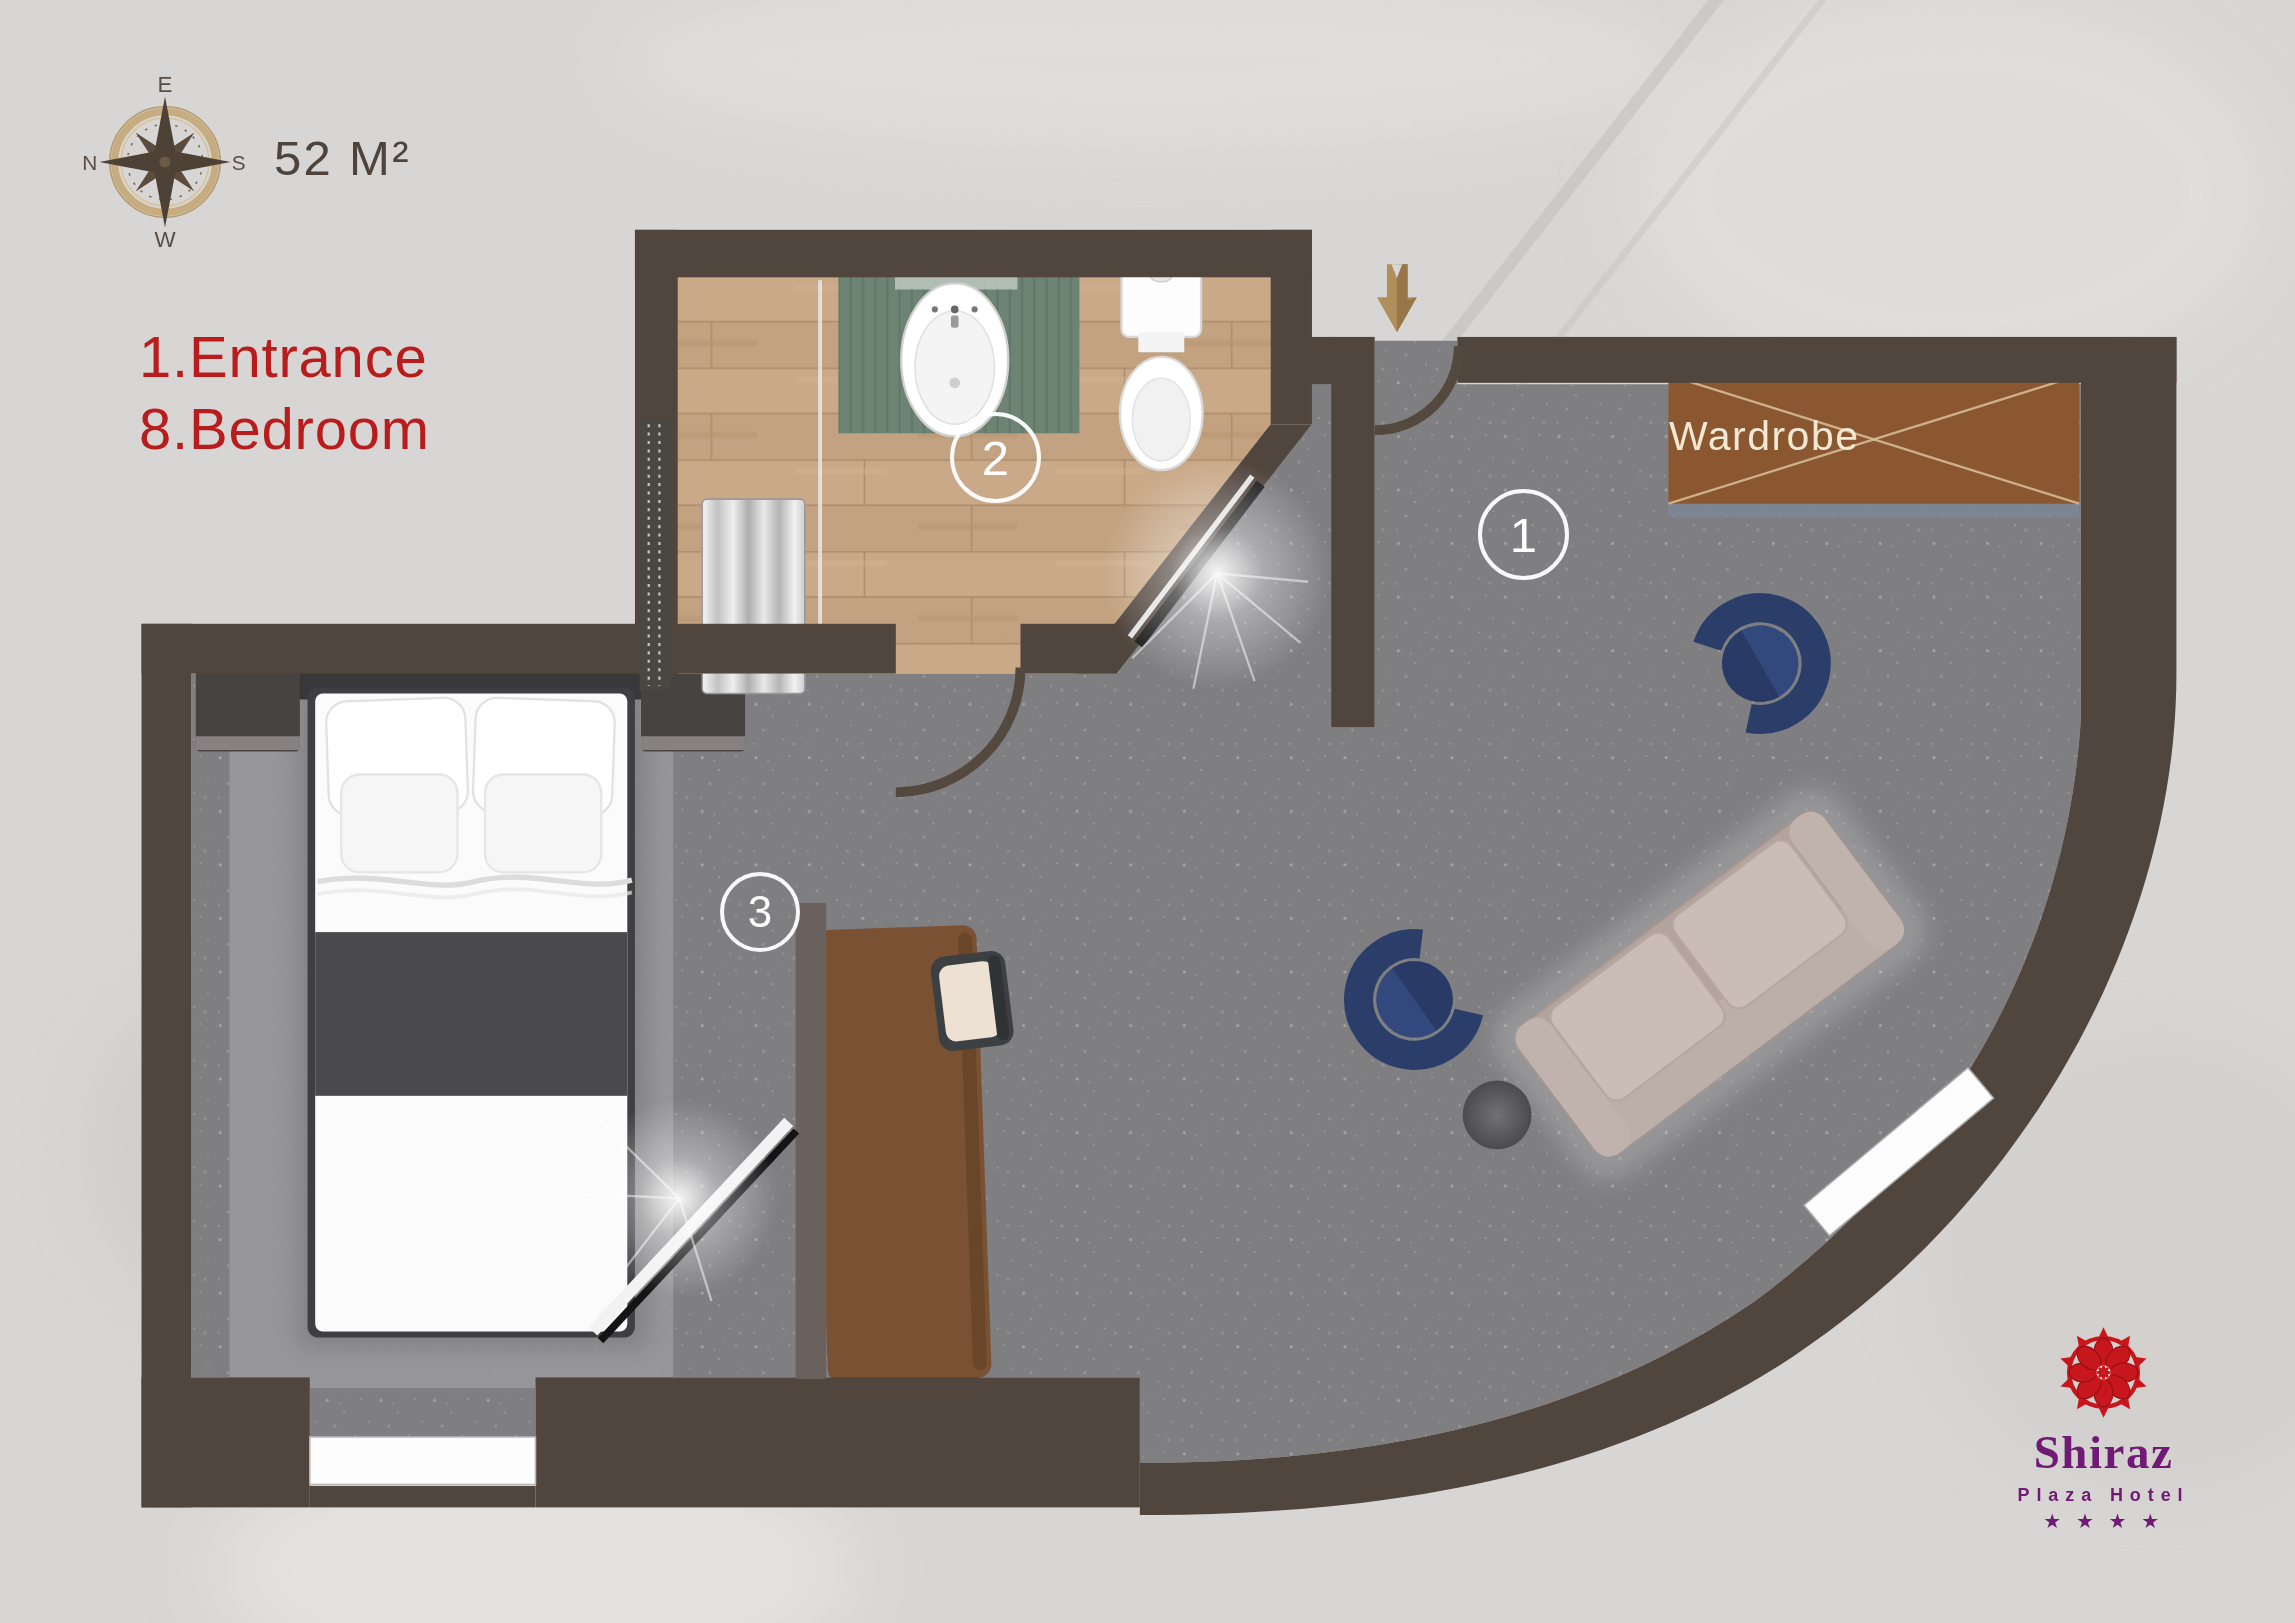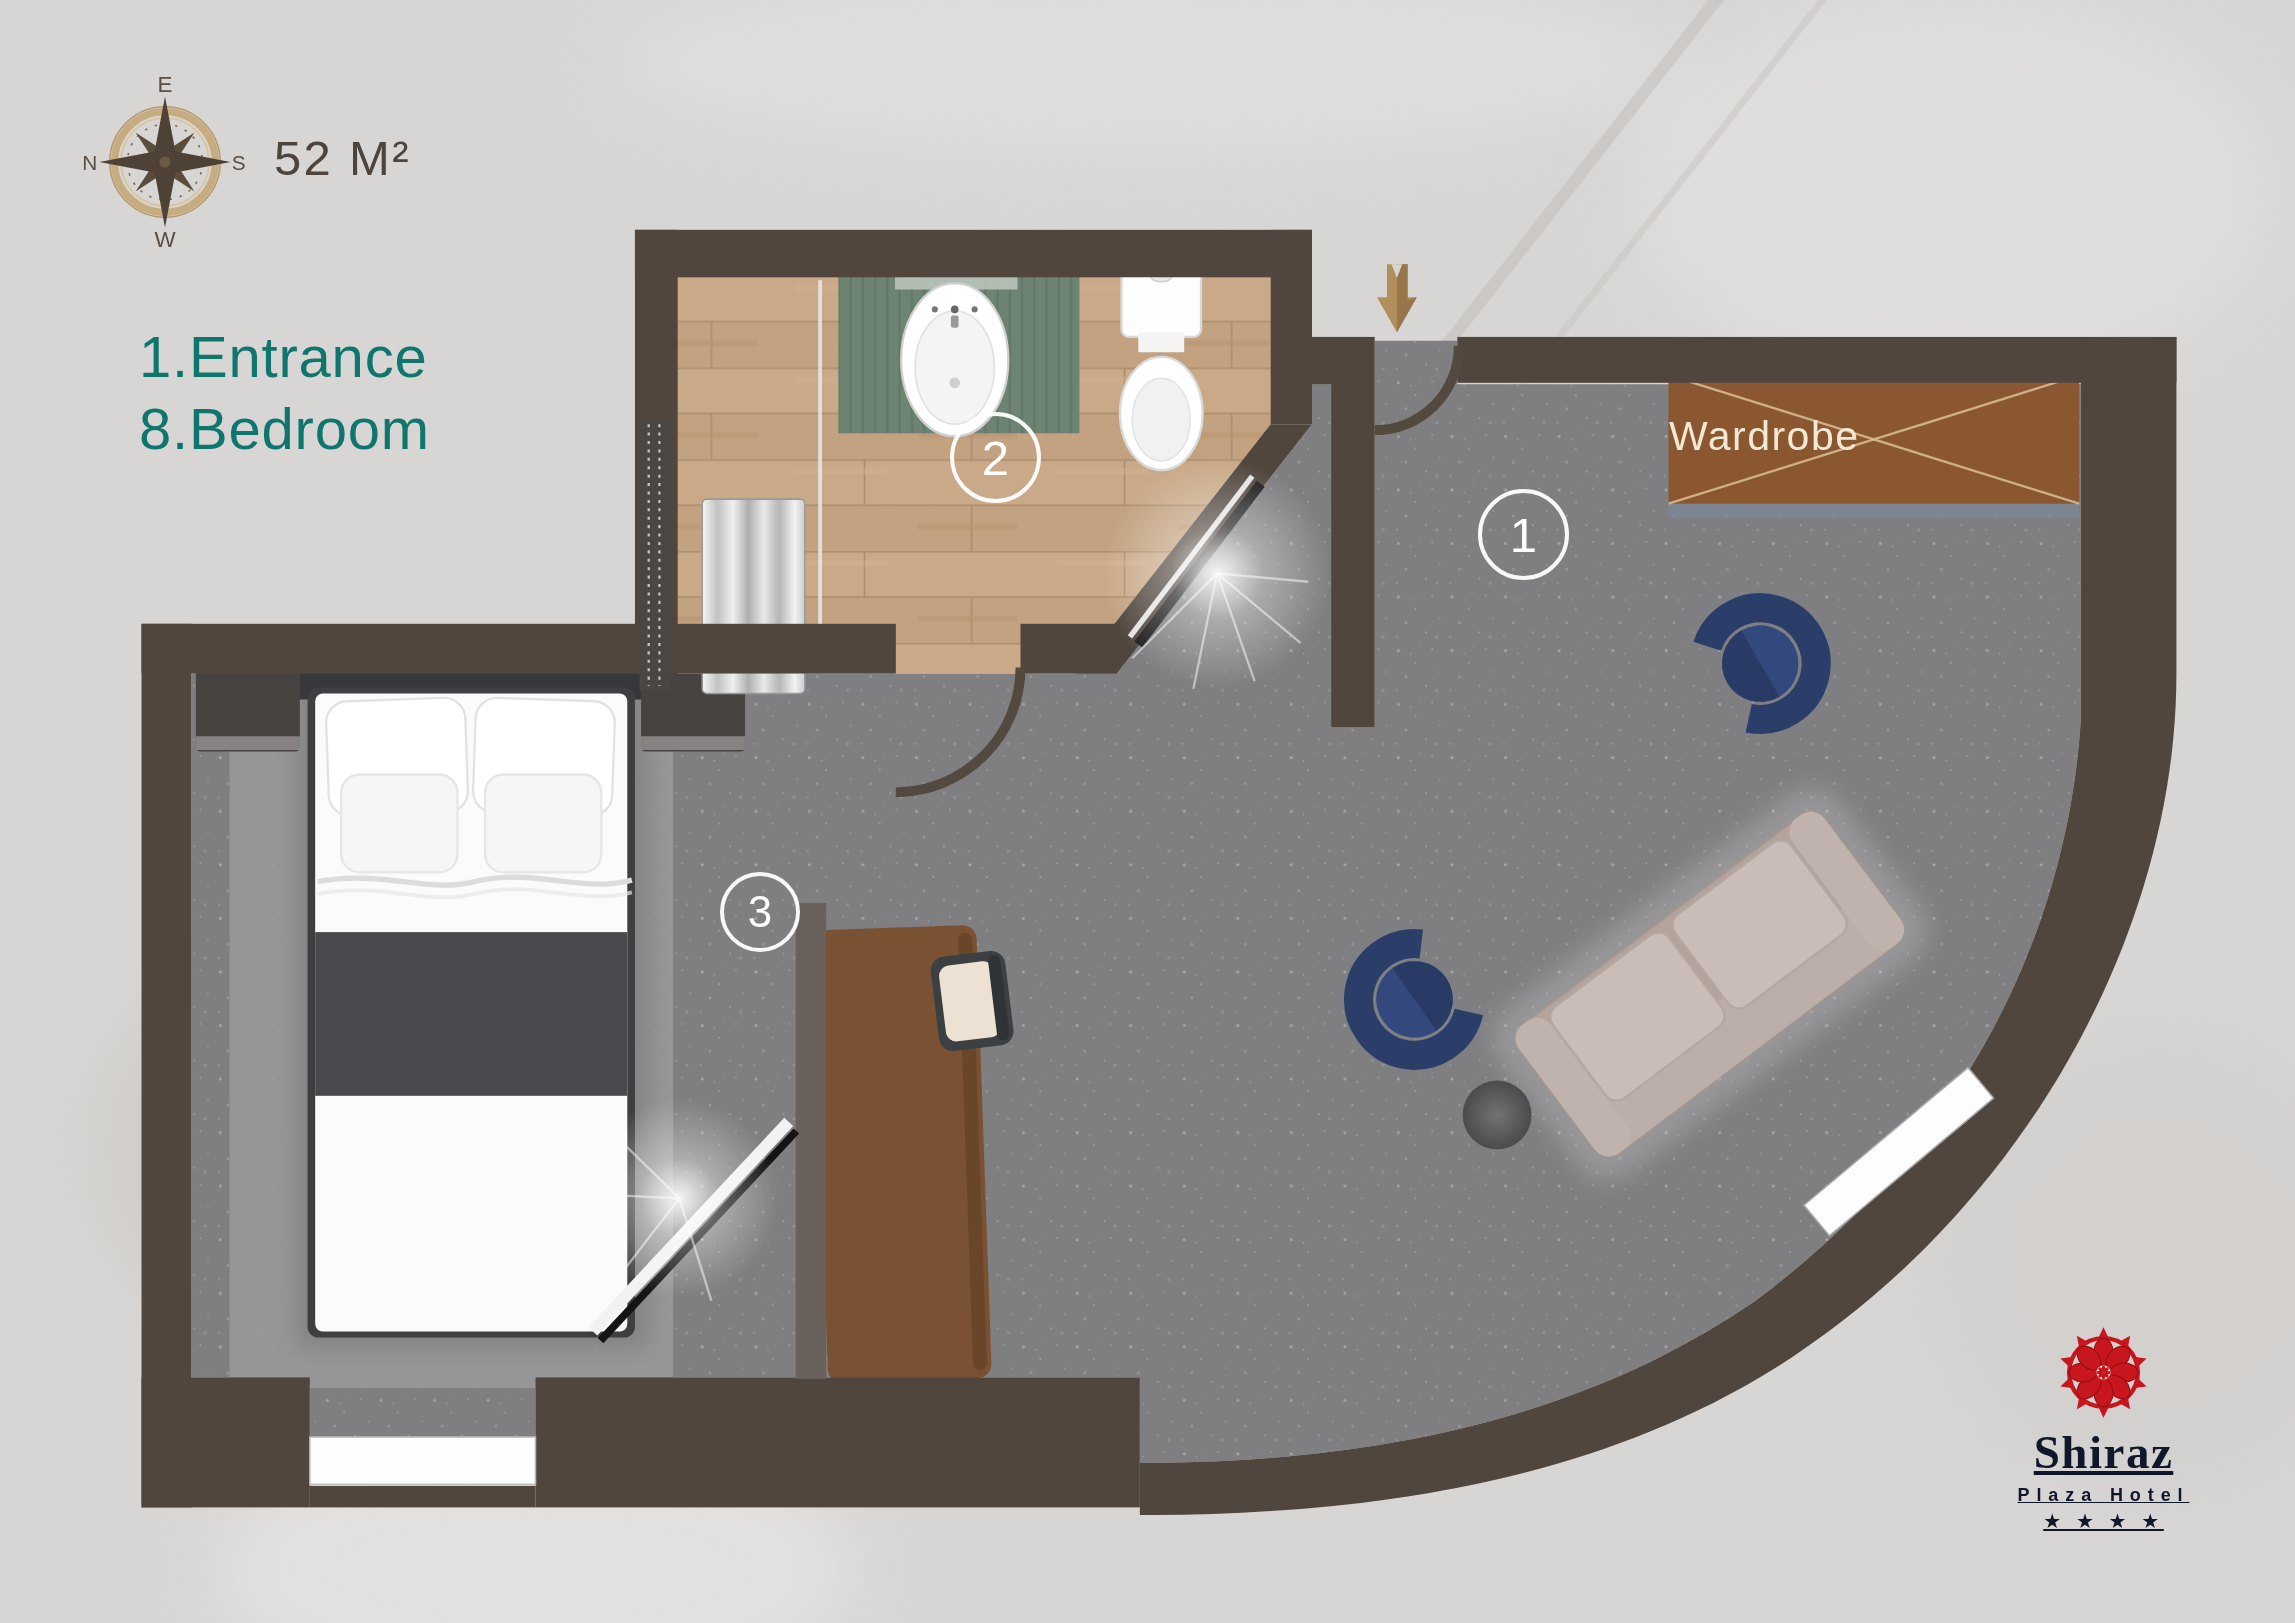--- a/index.html
+++ b/index.html
@@ -2,31 +2,31 @@
 <html style="font-size:12.2px"><head>
 <meta charset="utf-8">
 <style>
   html,body{margin:0;padding:0;background:#d8d6d4;}
   .stage{position:relative;width:2295px;height:1624px;overflow:hidden;
          font-family:"Liberation Sans",sans-serif;background:#d8d6d4;}
   .stage svg.plan{position:absolute;left:0;top:0;}
   .txt{position:absolute;white-space:nowrap;}
   .area-label{left:274px;top:130px;font-size:49px;letter-spacing:2.3px;color:#4e443c;}
   .legend{left:139px;top:321px;}
-  .legend div{font-size:58px;line-height:72px;color:#0f766e;letter-spacing:0.8px;}
+  .legend div{font-size:58px;line-height:72px;color:#b91c1c;letter-spacing:0.8px;}
   .wardrobe-label{left:1669px;top:413px;width:411px;text-align:left;
                   font-size:41px;color:#f3e8d3;letter-spacing:1.5px;}
   .marker{position:absolute;border:4.6px solid rgba(255,255,255,.95);border-radius:50%;
           color:#fff;display:flex;align-items:center;justify-content:center;
           font-size:49px;font-weight:400;}
   .m1{left:1478px;top:489px;width:83px;height:83px;}
   .m2{left:950px;top:412px;width:83px;height:83px;}
   .m3{left:720px;top:872px;width:72px;height:72px;font-size:44px;}
   .compass{position:absolute;left:77px;top:74px;width:176px;height:176px;}
-  .logo{position:absolute;left:1962px;top:1325px;width:283px;text-align:center;color:#0f172a;text-decoration:underline;}
+  .logo{position:absolute;left:1962px;top:1325px;width:283px;text-align:center;color:#701a75;}
   .logo .flower{display:block;margin:0 auto 4.6px auto;}
   .logo .name{font-family:"Liberation Serif",serif;font-weight:bold;font-size:47px;letter-spacing:1.5px;}
   .logo .sub{font-size:18px;font-weight:bold;letter-spacing:6.9px;margin-top:6px;}
   .logo .stars{font-size:20px;letter-spacing:4.6px;margin-top:3.1px;}
 </style>
 </head>
 <body>
 
 <div class="stage">
 

